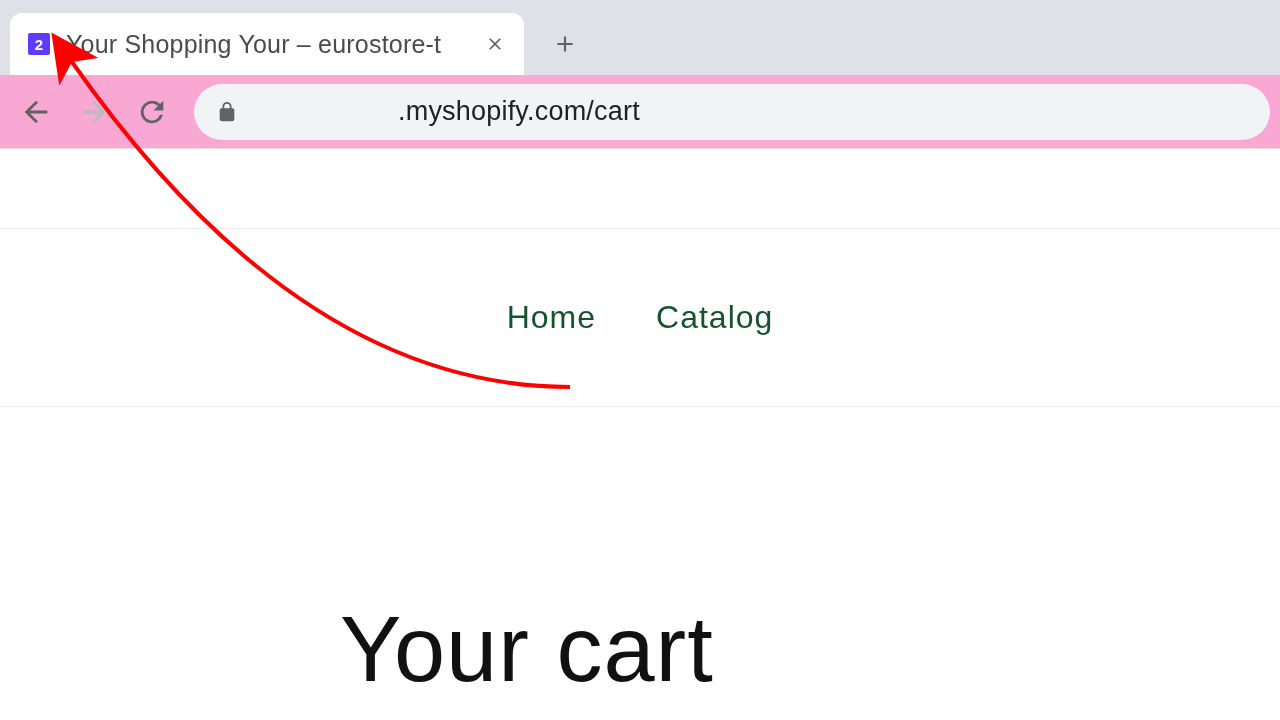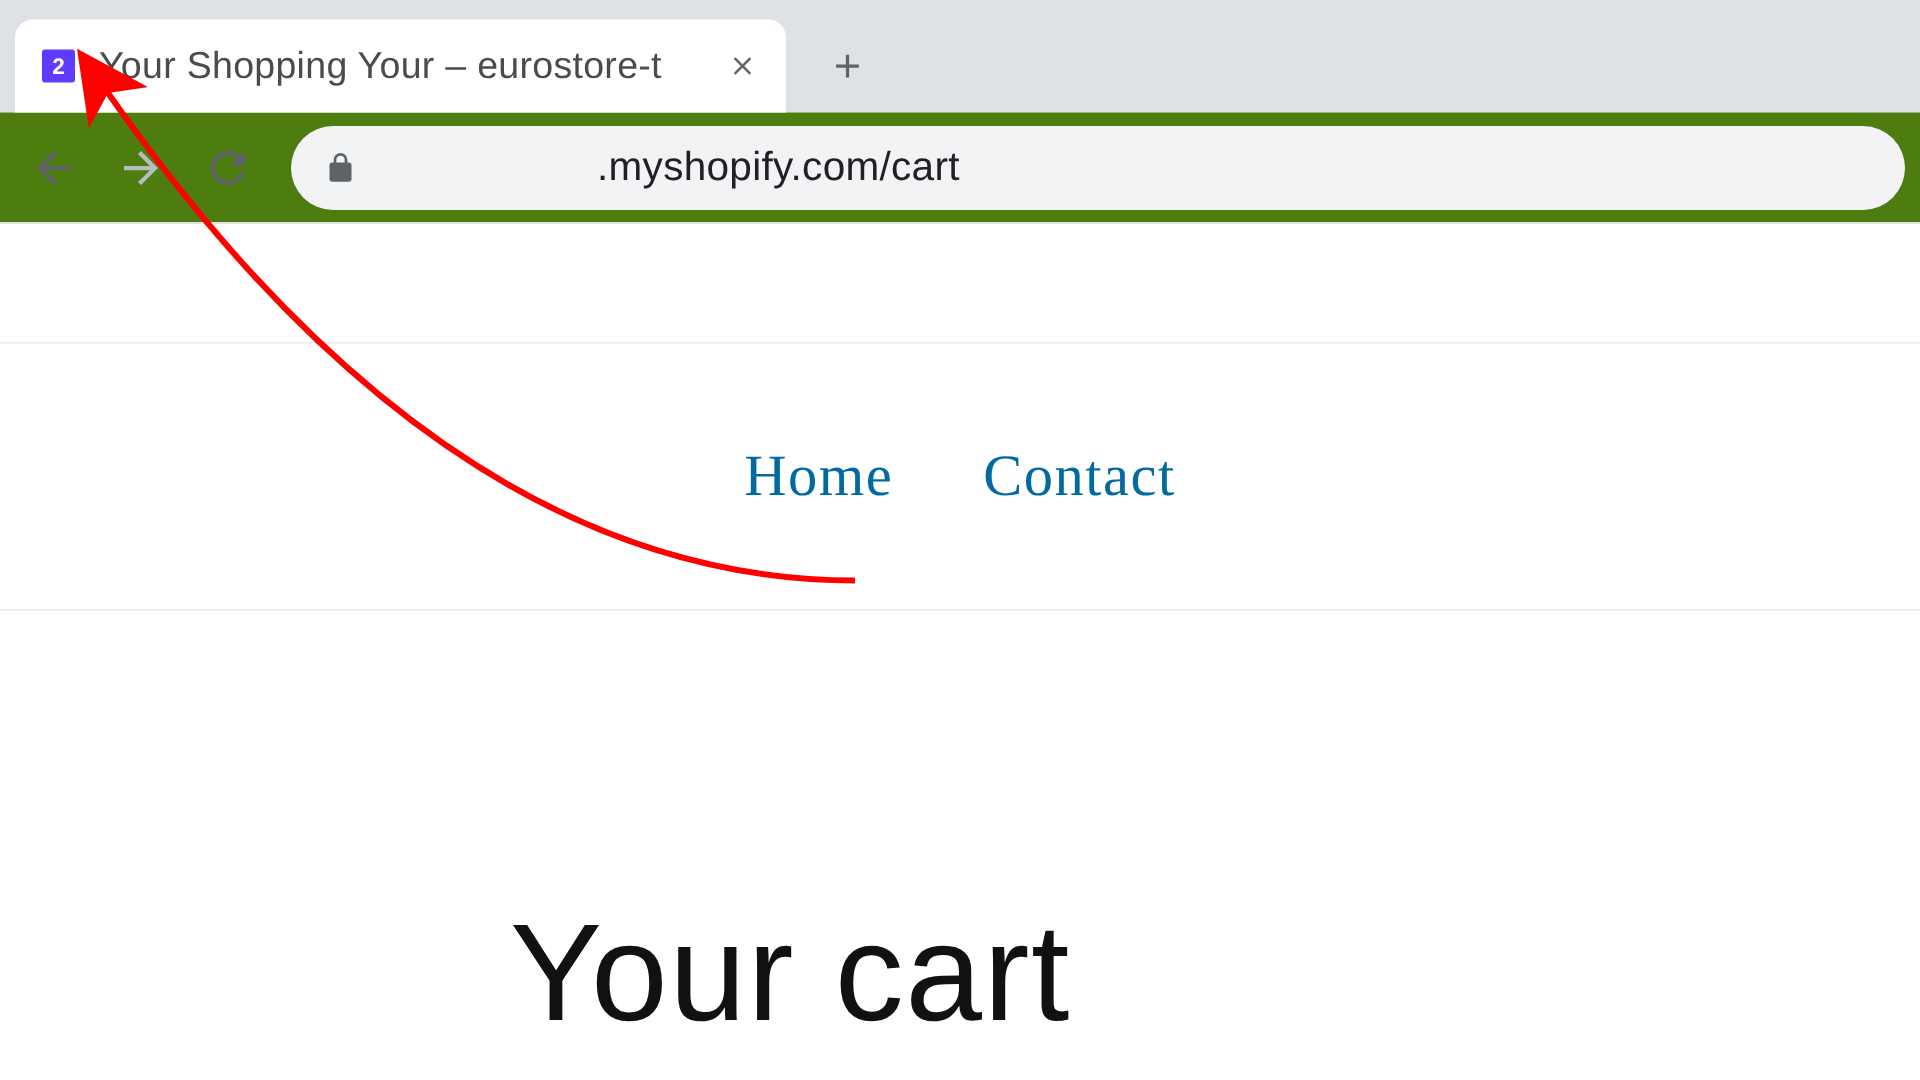--- a/index.html
+++ b/index.html
@@ -75,21 +75,21 @@
       margin-left: 18px;
       margin-bottom: 8px;
       cursor: pointer;
       color: #5f6368;
     }
     .new-tab svg { width: 26px; height: 26px; }
 
     
     .toolbar {
       height: 74px;
-      background: #4d7c0f;
+      background: #f9a8d4;
       display: flex;
       align-items: center;
       padding: 0 10px;
       gap: 6px;
       border-bottom: 1px solid #e0e0e0;
     }
     .toolbar-btn {
       width: 52px;
       height: 52px;
       display: flex;
@@ -135,26 +135,25 @@
     }
     .nav {
       height: 178px;
       display: flex;
       align-items: center;
       justify-content: center;
       gap: 60px;
       border-bottom: 1px solid #ececec;
     }
     .nav a {
-      font-size: 39px;
-      color: #0369a1;
+      font-size: 32px;
+      color: #14532d;
       text-decoration: none;
       letter-spacing: 1px;
       cursor: pointer;
-      font-family: Liberation Serif, serif;
     }
     .heading-wrap {
       padding: 190px 0 0 340px;
     }
     .heading {
       font-size: 92px;
       font-weight: 400;
       color: #111;
       letter-spacing: 1px;
     }
@@ -210,21 +209,21 @@
       </svg>
     </span>
     <span class="url-text">.myshopify.com/cart</span>
   </div>
 </div>
 
 <div class="page">
   <div class="spacer-top"></div>
   <nav class="nav">
     <a>Home</a>
-    <a>Contact</a>
+    <a>Catalog</a>
   </nav>
   <div class="heading-wrap">
     <h1 class="heading">Your cart</h1>
   </div>
 </div>
 
 <svg class="annotation" width="1280" height="720">
   <defs>
     <marker id="arrowhead" markerWidth="12" markerHeight="12" refX="3" refY="6" orient="auto">
       <path d="M0,0 L12,6 L0,12 L3,6 z" fill="#ff0000"></path>

